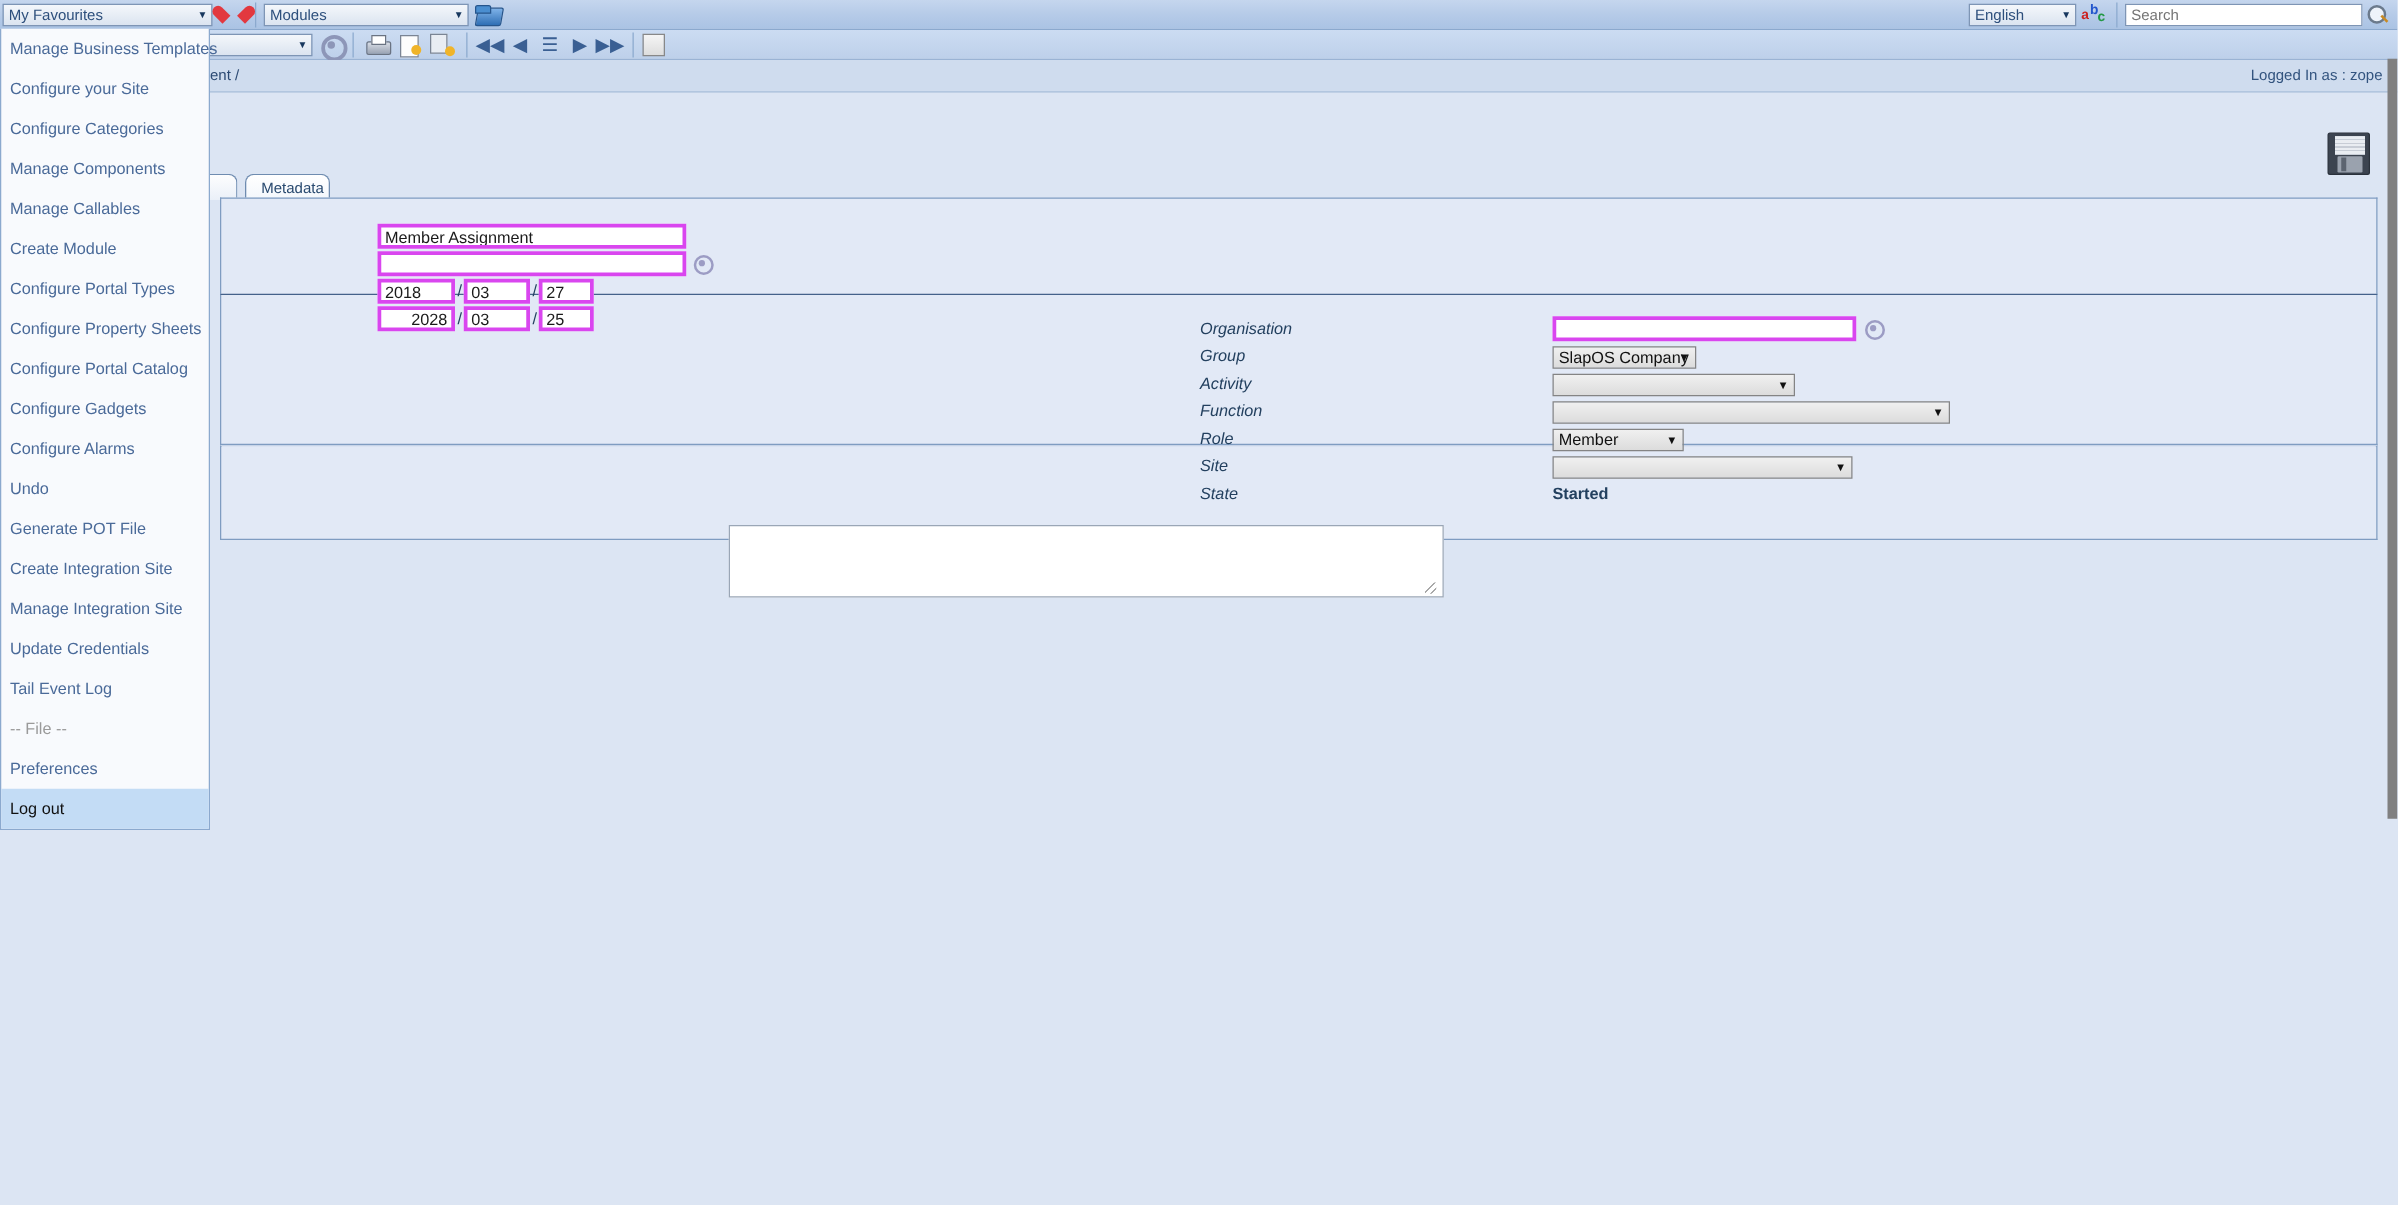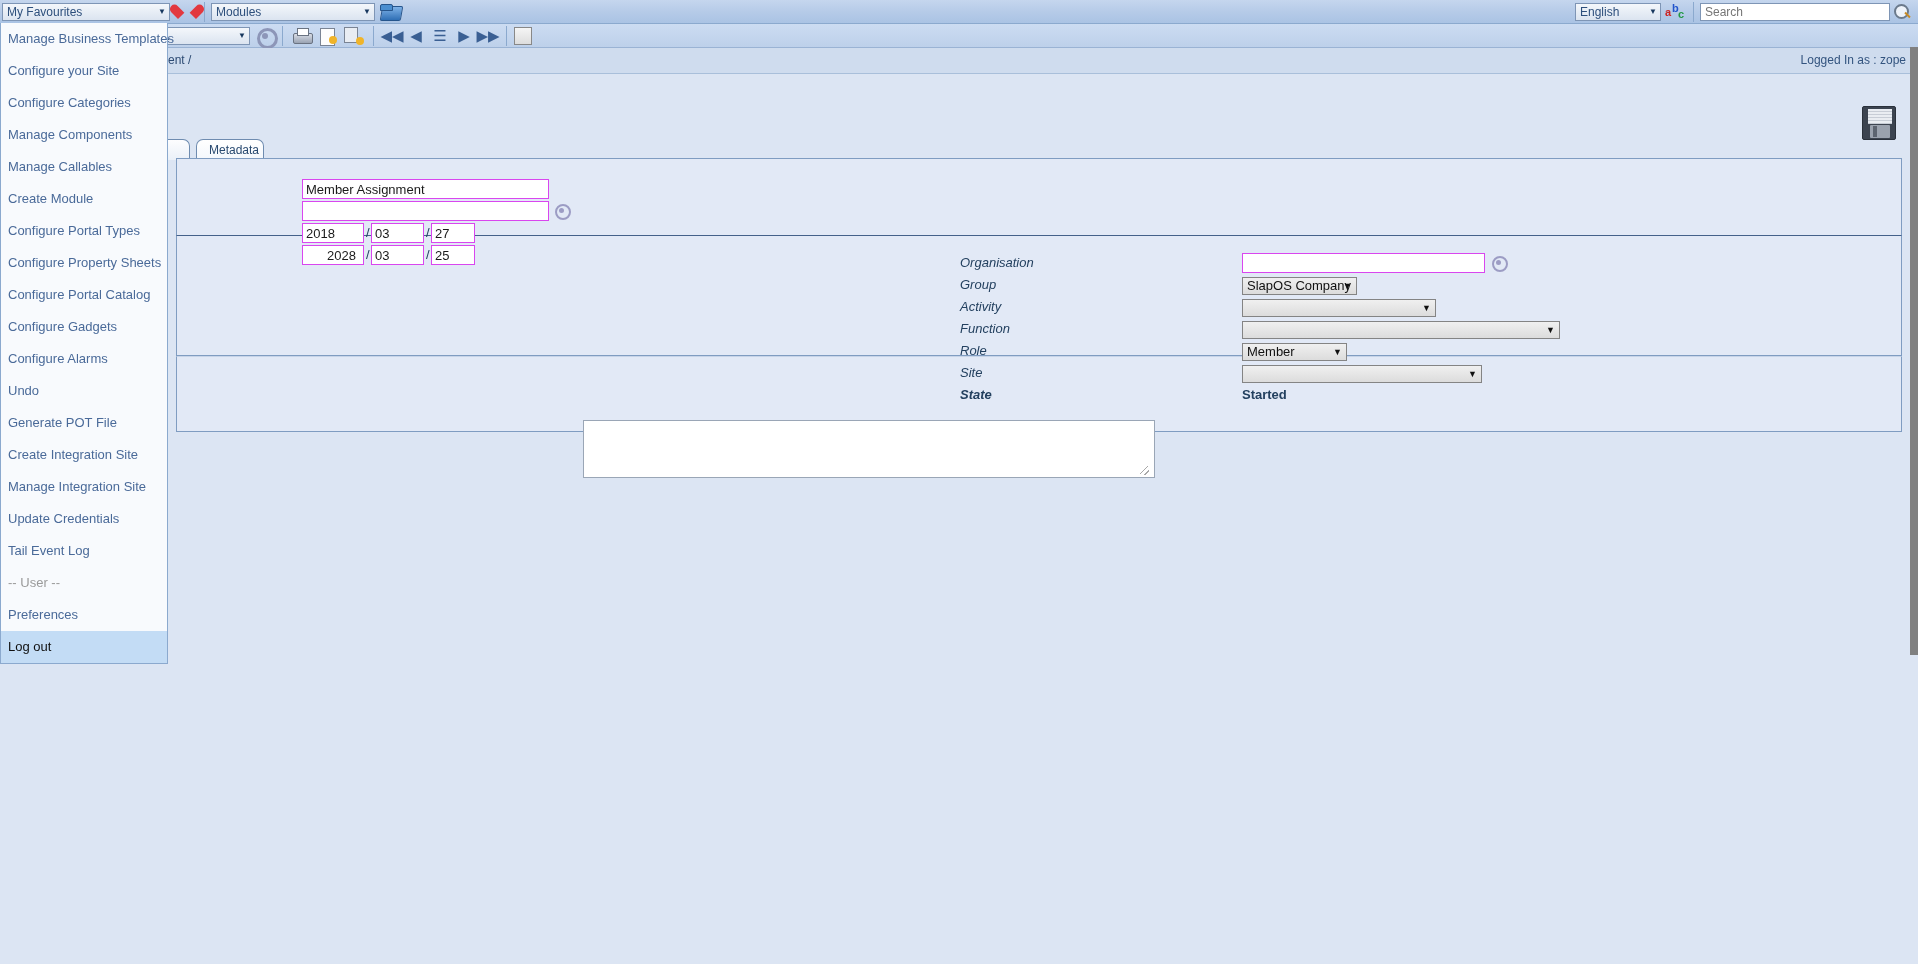--- a/index.html
+++ b/index.html
@@ -189,21 +189,21 @@
     position:absolute; left:176px; top:146px; width:1726px; height:120px;
     background:#e2e9f6; border:1px solid #7f9cc1;
     border-top:none;
   }
   .panel-bot{
     position:absolute; left:176px; top:266px; width:1726px; height:76px;
     background:#e2e9f6; border:1px solid #7f9cc1; border-top:1px solid #c7d4e8;
   }
 
   .txtinput{
-    background:#ffffff; border:1px solid #d946ef; font-size:13px;
+    background:#ffffff; border:3px solid #d946ef; font-size:13px;
     color:#1a1a1a; padding:1px 3px; height:20px; line-height:17px;
   }
   .greyselect{
     background: linear-gradient(to bottom,#f0f0f0,#dcdcdc);
     border:1px solid #848484; height:18px; font-size:13px; color:#111;
     position:relative; padding:0 18px 0 4px; line-height:16px; white-space:nowrap; overflow:hidden;
   }
   .greyselect .arrow{
     position:absolute;right:4px;top:50%;transform:translateY(-50%);font-size:9px;color:#111;
   }
@@ -359,21 +359,21 @@
   <input class="txtinput" style="position: absolute; left: 371px; top: 155px; width: 53px;" value="03">
   <span style="position:absolute;left:426px;top:157px;font-size:13px;color:#23405f;">/</span>
   <input class="txtinput" style="position: absolute; left: 431px; top: 155px; width: 44px;" value="25">
 
   <span class="flabel" style="position:absolute;left:960px;top:165px;">Organisation</span>
   <span class="flabel" style="position:absolute;left:960px;top:187px;">Group</span>
   <span class="flabel" style="position:absolute;left:960px;top:209px;">Activity</span>
   <span class="flabel" style="position:absolute;left:960px;top:231px;">Function</span>
   <span class="flabel" style="position:absolute;left:960px;top:253px;">Role</span>
   <span class="flabel" style="position:absolute;left:960px;top:275px;">Site</span>
-  <span class="flabel" style="position:absolute;left:960px;top:297px;font-weight:bold;">State</span>
+  <span class="flabel" style="position:absolute;left:960px;top:297px;">State</span>
 
   <input class="txtinput" style="position: absolute; left: 1242px; top: 163px; width: 243px;" value="">
   <span class="relicon" style="position:absolute;left:1490px;top:164px;"></span>
 
   <div class="greyselect" style="position:absolute;left:1242px;top:187px;width:115px;">
     <span>SlapOS Company</span>
     <span class="arrow">▼</span>
   </div>
 
   <div class="greyselect" style="position:absolute;left:1242px;top:209px;width:194px;">
@@ -413,17 +413,17 @@
   <div class="menu-item"><span>Configure Property Sheets</span></div>
   <div class="menu-item"><span>Configure Portal Catalog</span></div>
   <div class="menu-item"><span>Configure Gadgets</span></div>
   <div class="menu-item"><span>Configure Alarms</span></div>
   <div class="menu-item"><span>Undo</span></div>
   <div class="menu-item"><span>Generate POT File</span></div>
   <div class="menu-item"><span>Create Integration Site</span></div>
   <div class="menu-item"><span>Manage Integration Site</span></div>
   <div class="menu-item"><span>Update Credentials</span></div>
   <div class="menu-item"><span>Tail Event Log</span></div>
-  <div class="menu-item sep"><span>-- User --</span></div>
+  <div class="menu-item sep"><span>-- File --</span></div>
   <div class="menu-item"><span>Preferences</span></div>
   <div class="menu-item active"><span>Log out</span></div>
 </div>
 <div class="menu-scroll"></div>
 
 </body></html>

